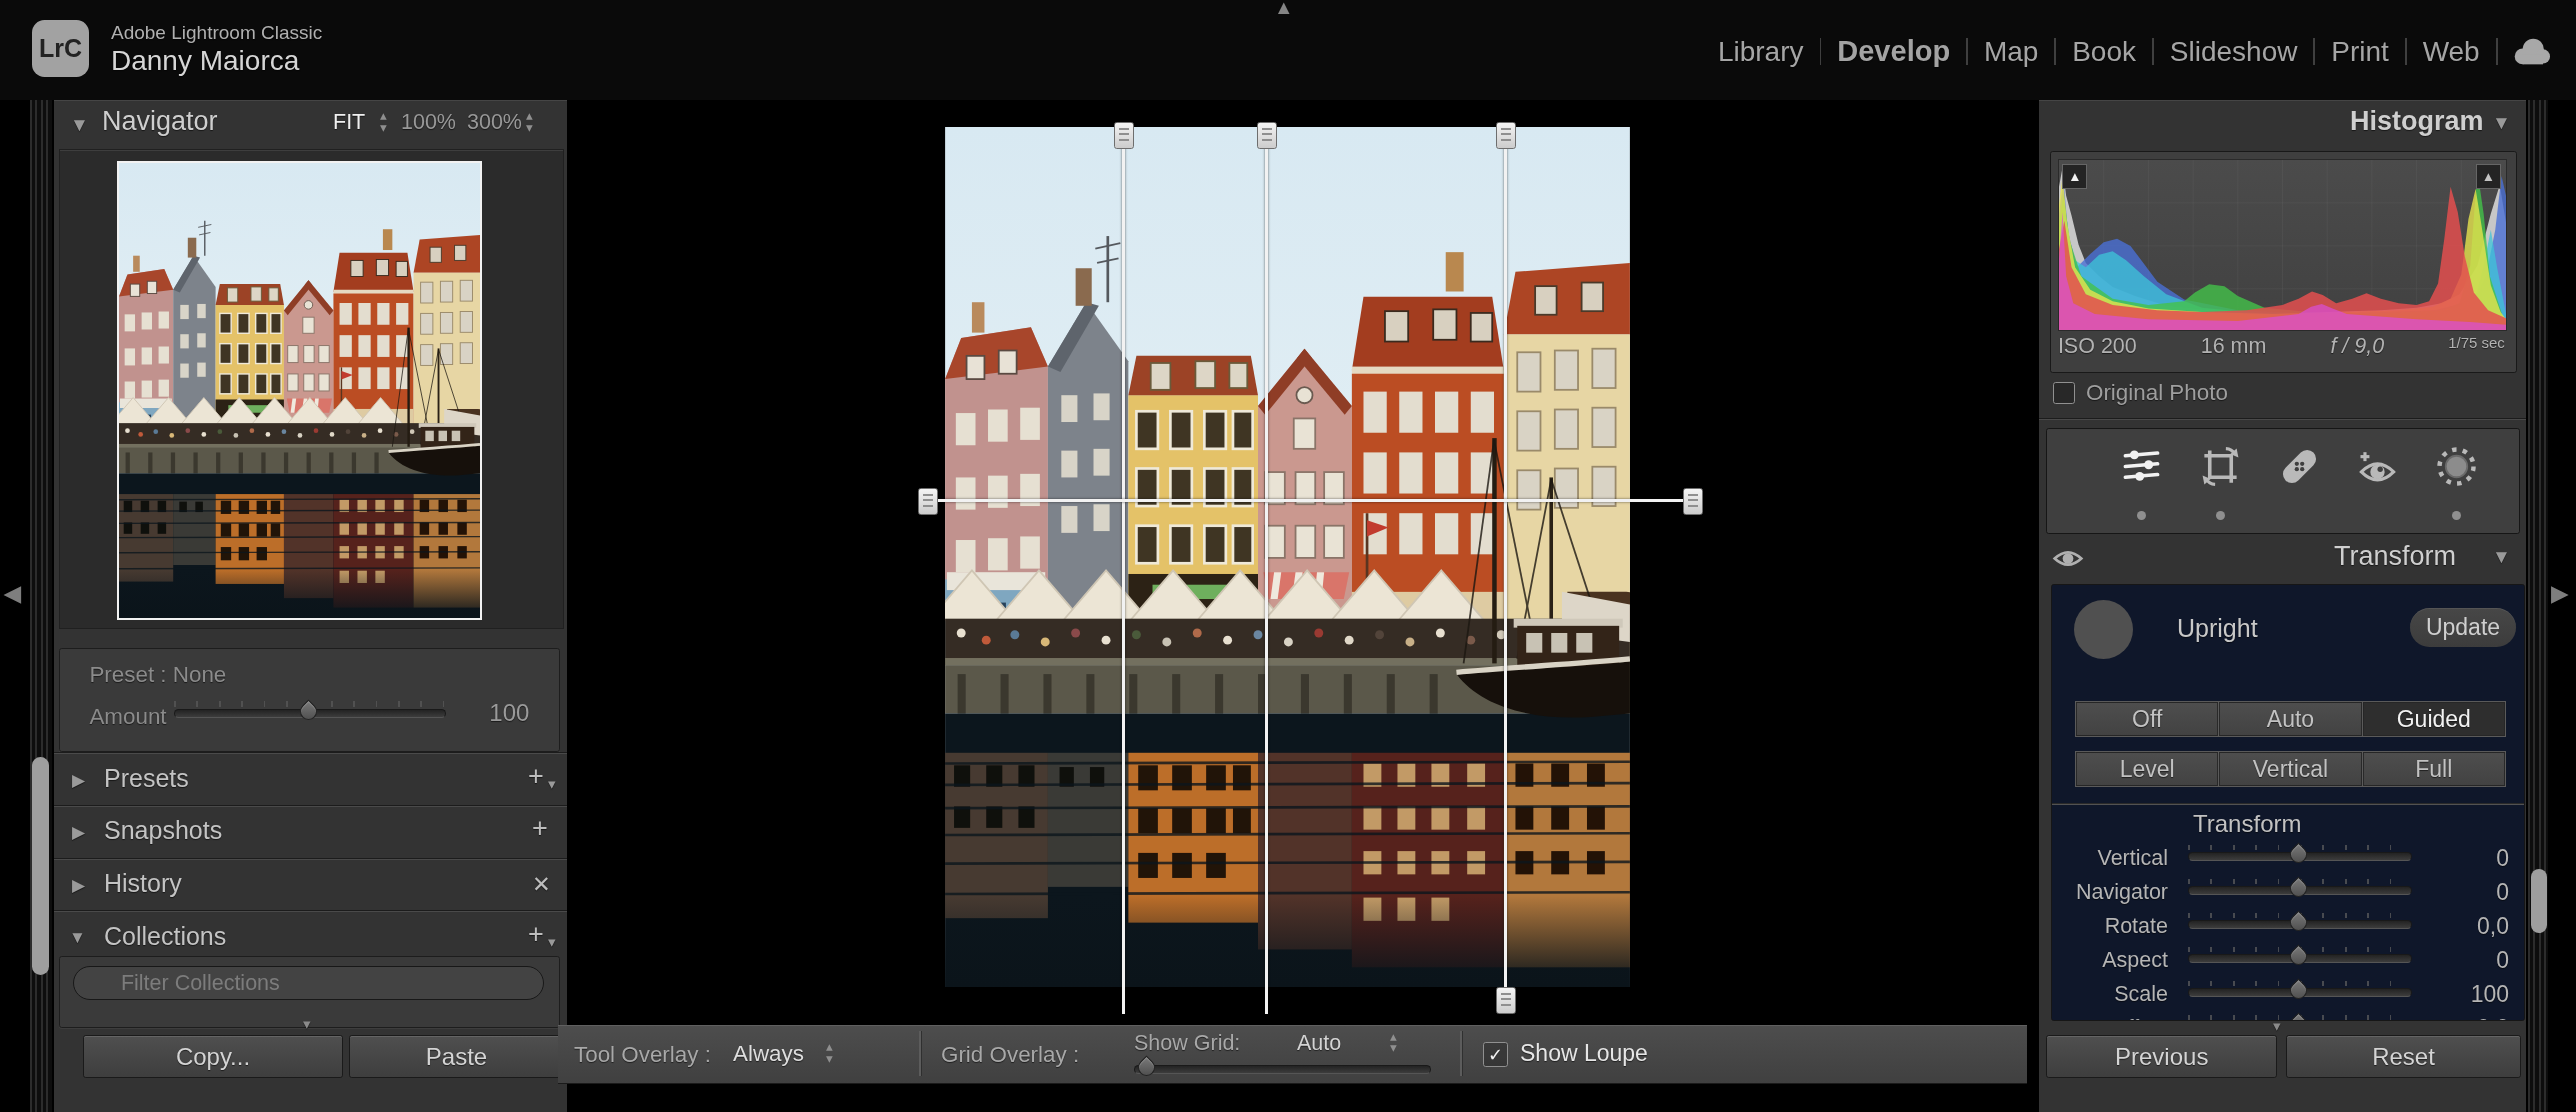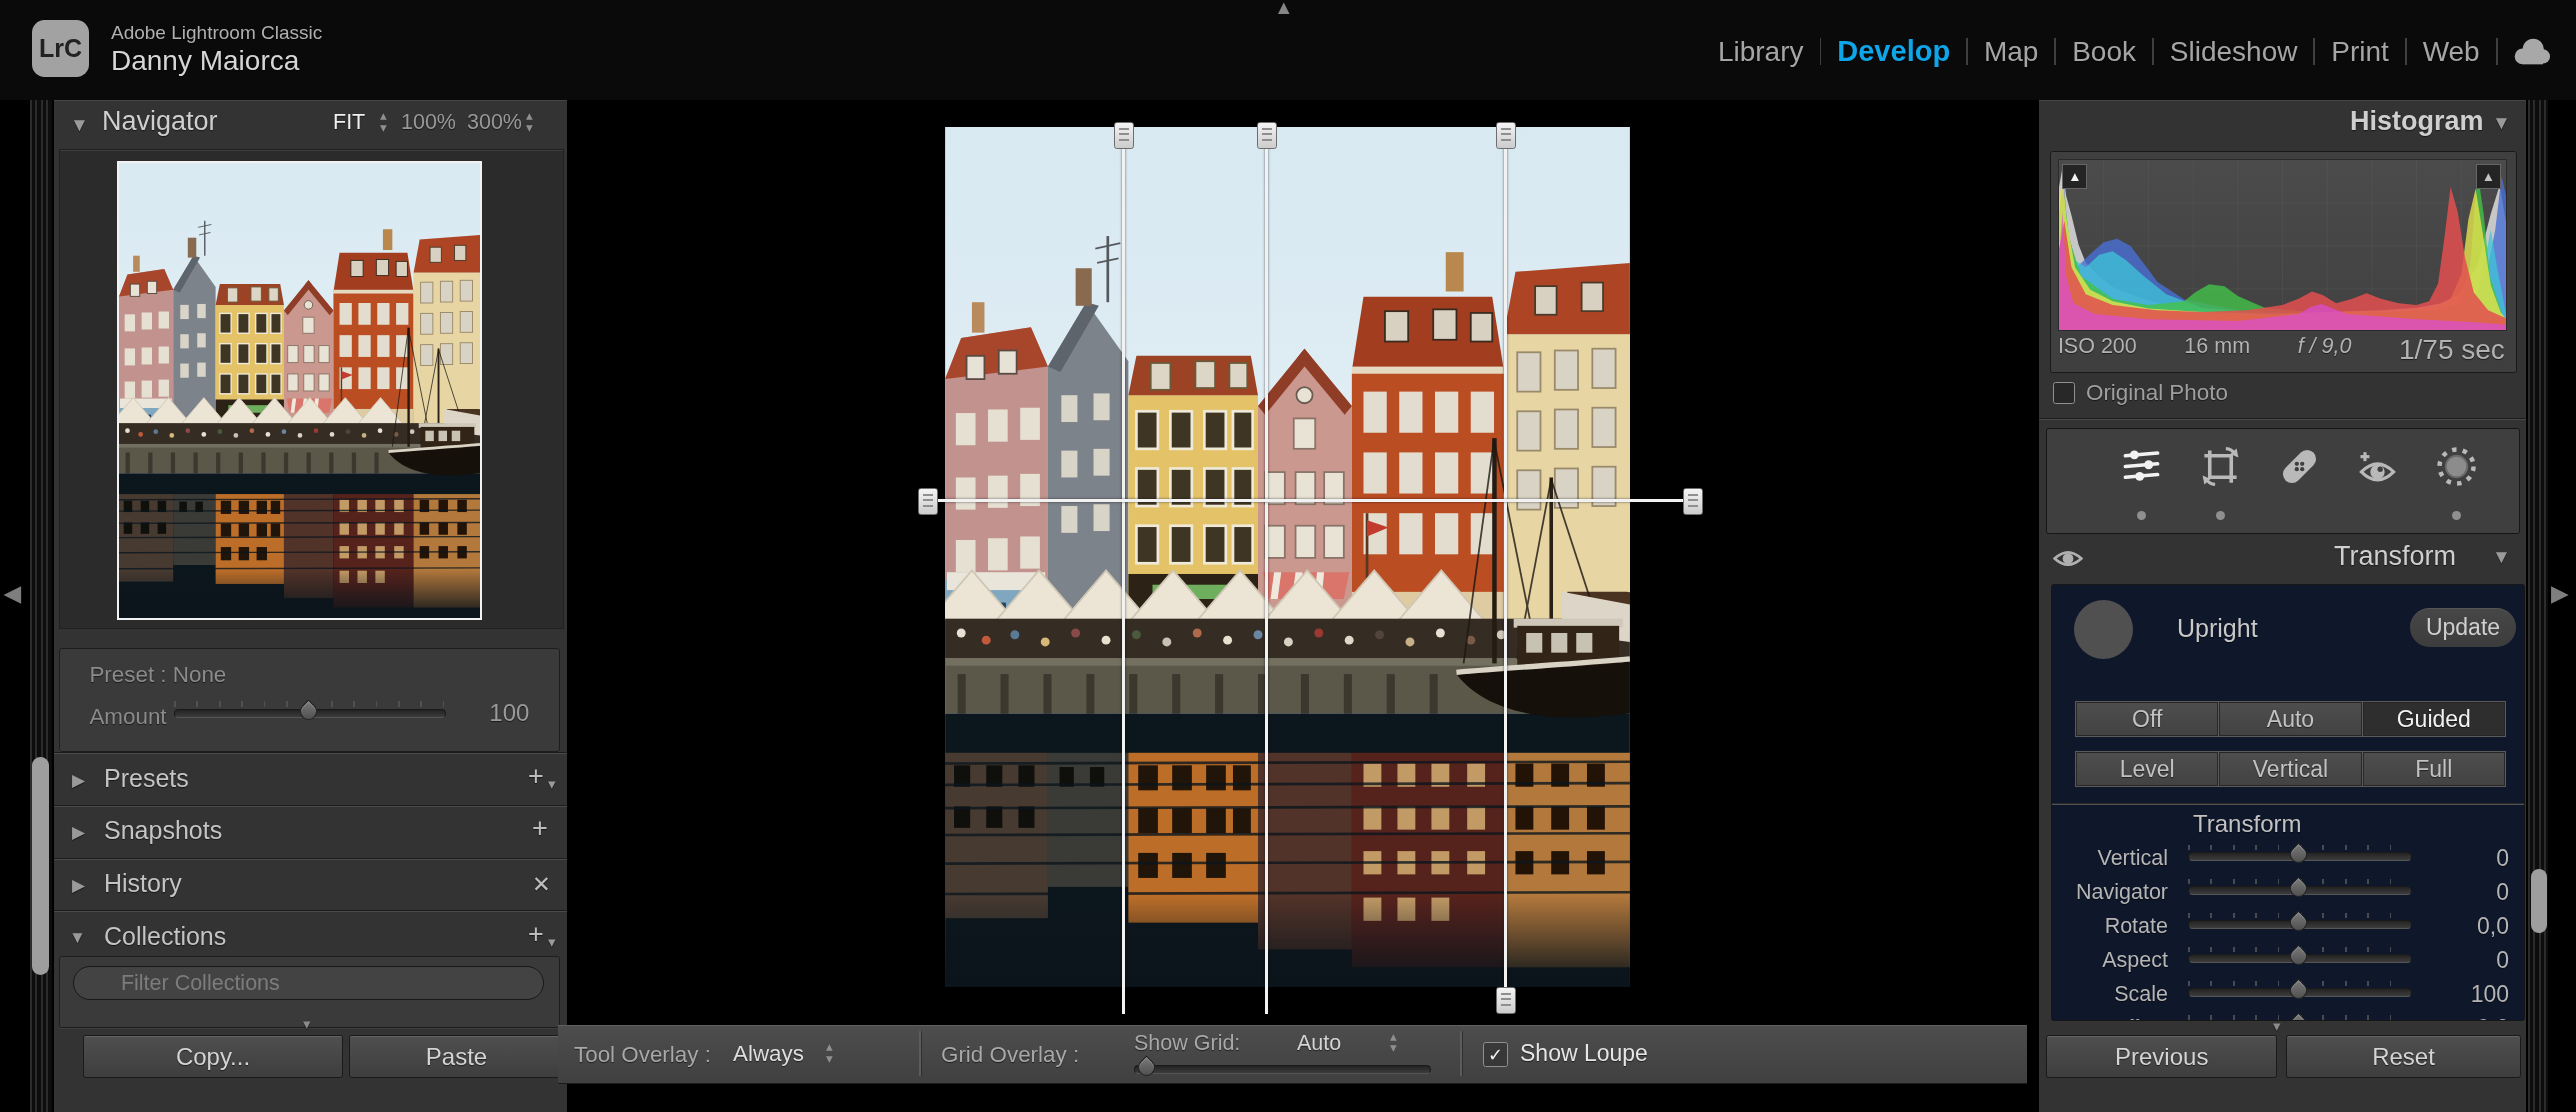--- a/index.html
+++ b/index.html
@@ -336,21 +336,21 @@
     <div class="abs" style="left:32px;top:19.7px;width:57px;height:57px;background:#a2a2a2;border-radius:12.5px;display:flex;align-items:center;justify-content:center;">
       <span style="color:#222;font-weight:700;font-size:25px;">LrC</span>
     </div>
     <div class="abs txt" style="left:111px;top:21.5px;font-size:19px;color:#b0b0b0;">Adobe Lightroom Classic</div>
     <div class="abs txt" style="left:111px;top:45px;font-size:28px;color:#d6d6d6;">Danny Maiorca</div>
     <div class="abs" style="left:1274px;top:-3.6px;font-size:19.7px;color:#858585;">▲</div>
 
     <div class="abs" style="right:23px;top:30px;height:43px;display:flex;align-items:center;">
       <span class="txt" style="padding:0 16px;font-size:28px;color:#a5a5a5;cursor:pointer;">Library</span>
       <span class="mdiv"></span>
-      <span class="txt" style="padding:0 16px;font-size:29px;color:#0ea5e9;font-weight:700;cursor:pointer;">Develop</span>
+      <span class="txt" style="padding:0 16px;font-size:29px;color:#a3a3a3;font-weight:700;cursor:pointer;">Develop</span>
       <span class="mdiv"></span>
       <span class="txt" style="padding:0 16px;font-size:28px;color:#a5a5a5;cursor:pointer;">Map</span>
       <span class="mdiv"></span>
       <span class="txt" style="padding:0 16px;font-size:28px;color:#a5a5a5;cursor:pointer;">Book</span>
       <span class="mdiv"></span>
       <span class="txt" style="padding:0 16px;font-size:28px;color:#a5a5a5;cursor:pointer;">Slideshow</span>
       <span class="mdiv"></span>
       <span class="txt" style="padding:0 16px;font-size:28px;color:#a5a5a5;cursor:pointer;">Print</span>
       <span class="mdiv"></span>
       <span class="txt" style="padding:0 16px;font-size:28px;color:#a5a5a5;cursor:pointer;">Web</span>
@@ -535,21 +535,21 @@
           <span style="color:#f2f2f2;font-size:13.4px;">▲</span>
         </div>
         <div class="abs" style="left:417px;top:3.6px;width:23px;height:23px;background:#242424;border:0.9px solid #666;display:flex;align-items:center;justify-content:center;cursor:pointer;">
           <span style="color:#c4c4c4;font-size:13.4px;">▲</span>
         </div>
       </div>
       <div class="abs" style="left:7.2px;top:182px;width:447px;display:flex;justify-content:space-between;">
         <span class="txt" style="font-size:21.5px;color:#b2b2b2;">ISO 200</span>
         <span class="txt" style="font-size:21.5px;color:#b2b2b2;">16 mm</span>
         <span class="txt" style="font-size:21.5px;color:#b2b2b2;font-style:italic;">f / 9,0</span>
-        <span class="txt" style="font-size:28px;color:#b2b2b2;">1/75 sec</span>
+        <span class="txt" style="font-size:15px;color:#b2b2b2;">1/75 sec</span>
       </div>
     </div>
 
     <div class="abs cb" style="left:14.3px;top:281px;width:19.7px;height:19.7px;"></div>
     <span class="abs txt" style="left:47px;top:279px;font-size:22.4px;color:#9f9f9f;cursor:pointer;">Original Photo</span>
 
     <div class="abs sep" style="left:0;top:317px;width:487px;"></div>
 
     <div class="abs" style="left:7.2px;top:327px;width:472px;height:104px;background:#3f3f3f;border:1.8px solid #161616;border-radius:2.7px;">
       <svg class="abs" style="left:73px;top:16px;cursor:pointer;" width="43" height="43" viewBox="0 0 48 48">

